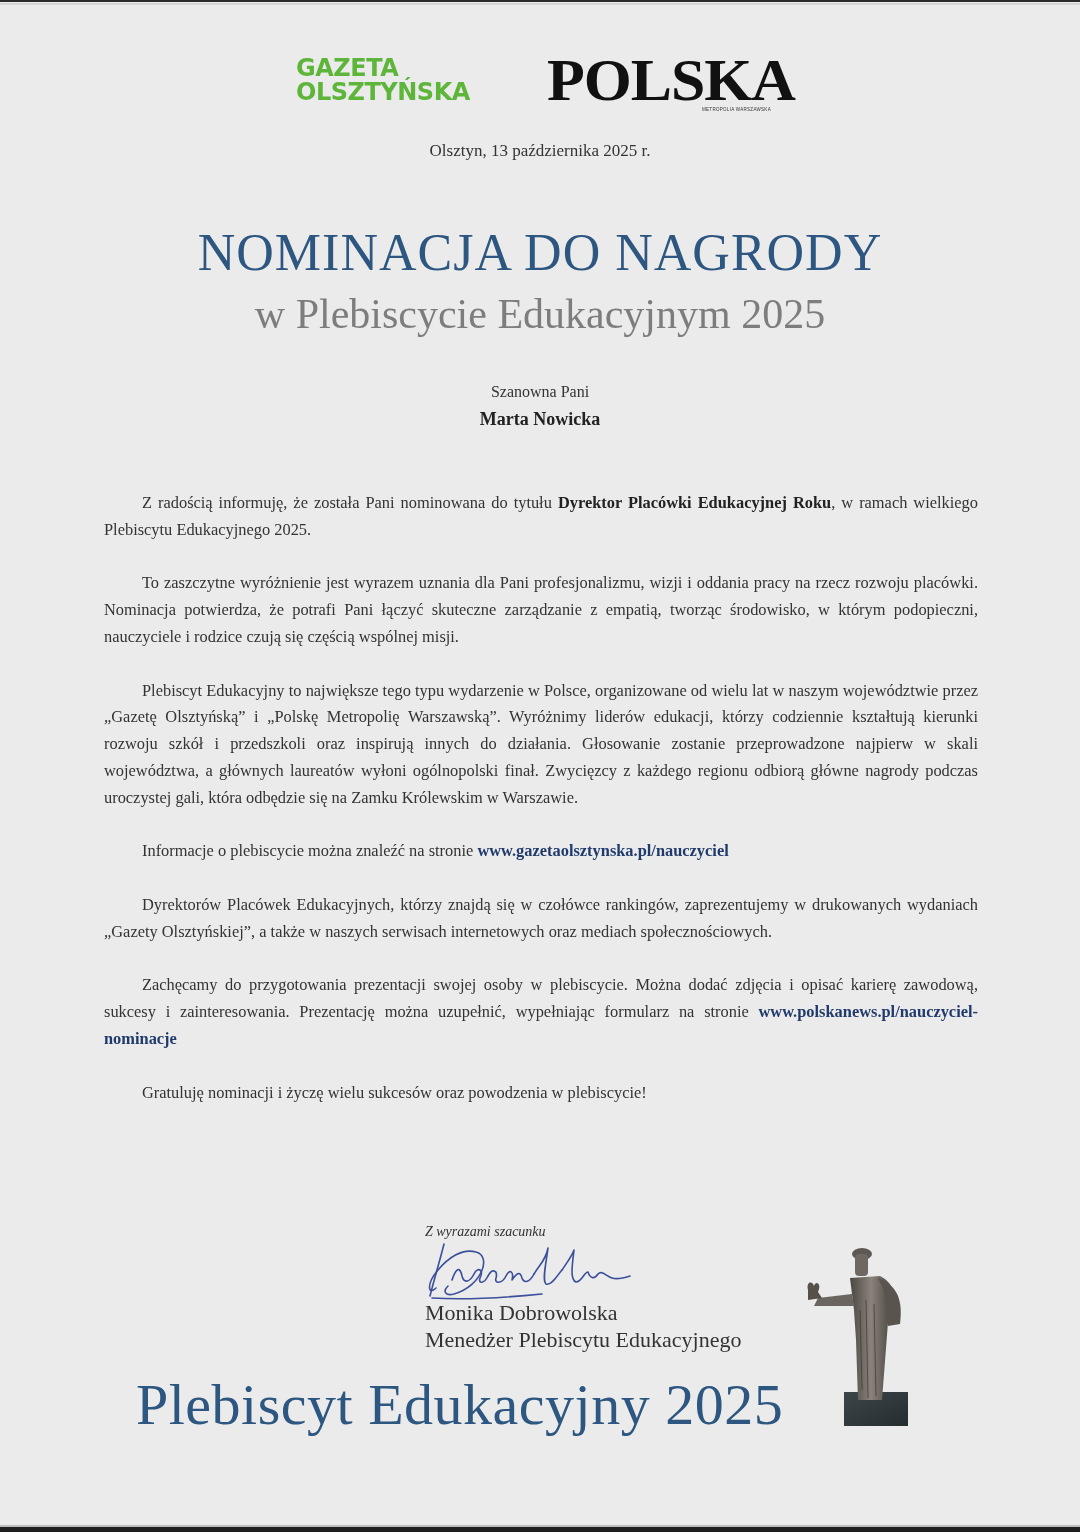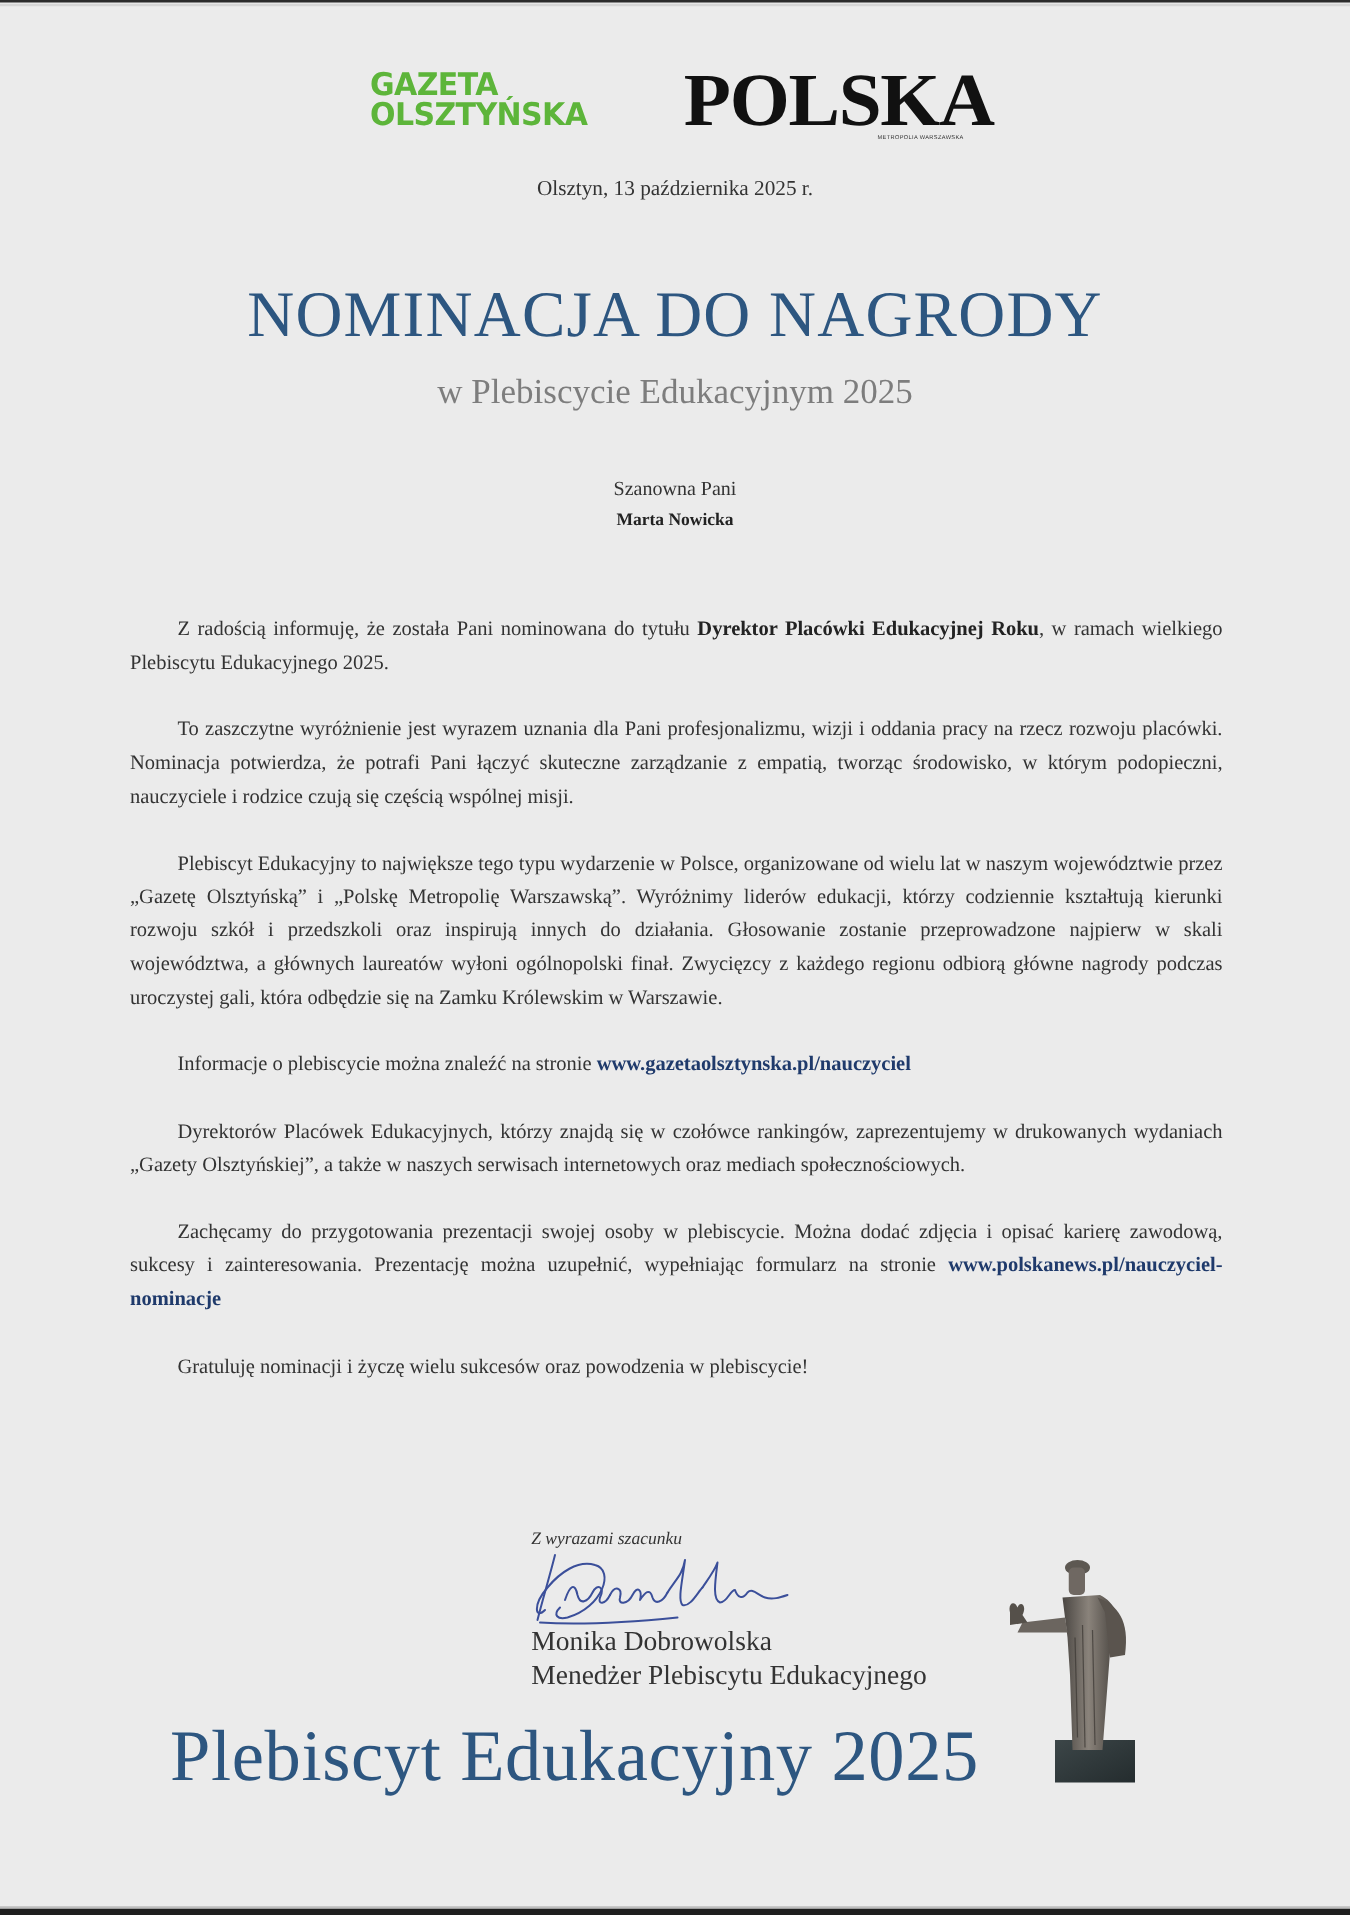--- a/index.html
+++ b/index.html
@@ -43,30 +43,30 @@
     text-align: center; font-size: 17px; color: #333;
   }
 
   .title {
     position: absolute; left: 0; width: 1080px; top: 218px;
     text-align: center; font-size: 52px; color: #2d5680;
     letter-spacing: 1px; line-height: 70px;
   }
   .subtitle {
     position: absolute; left: 0; width: 1080px; top: 294px;
-    text-align: center; font-size: 28px; color: #7d7d7d; line-height: 40px;
+    text-align: center; font-size: 42px; color: #7d7d7d; line-height: 40px;
   }
 
   .salutation {
     position: absolute; left: 0; width: 1080px; top: 383px;
     text-align: center; font-size: 16px; color: #333;
   }
   .recipient {
     position: absolute; left: 0; width: 1080px; top: 409px;
-    text-align: center; font-size: 14px; font-weight: bold; color: #222;
+    text-align: center; font-size: 18px; font-weight: bold; color: #222;
   }
 
   .body-text {
     position: absolute; left: 104px; width: 874px; top: 490px;
     font-size: 16.4px; line-height: 26.8px; color: #333;
   }
   .body-text p {
     margin: 0 0 26.8px 0;
     text-indent: 38px;
     text-align: justify;

